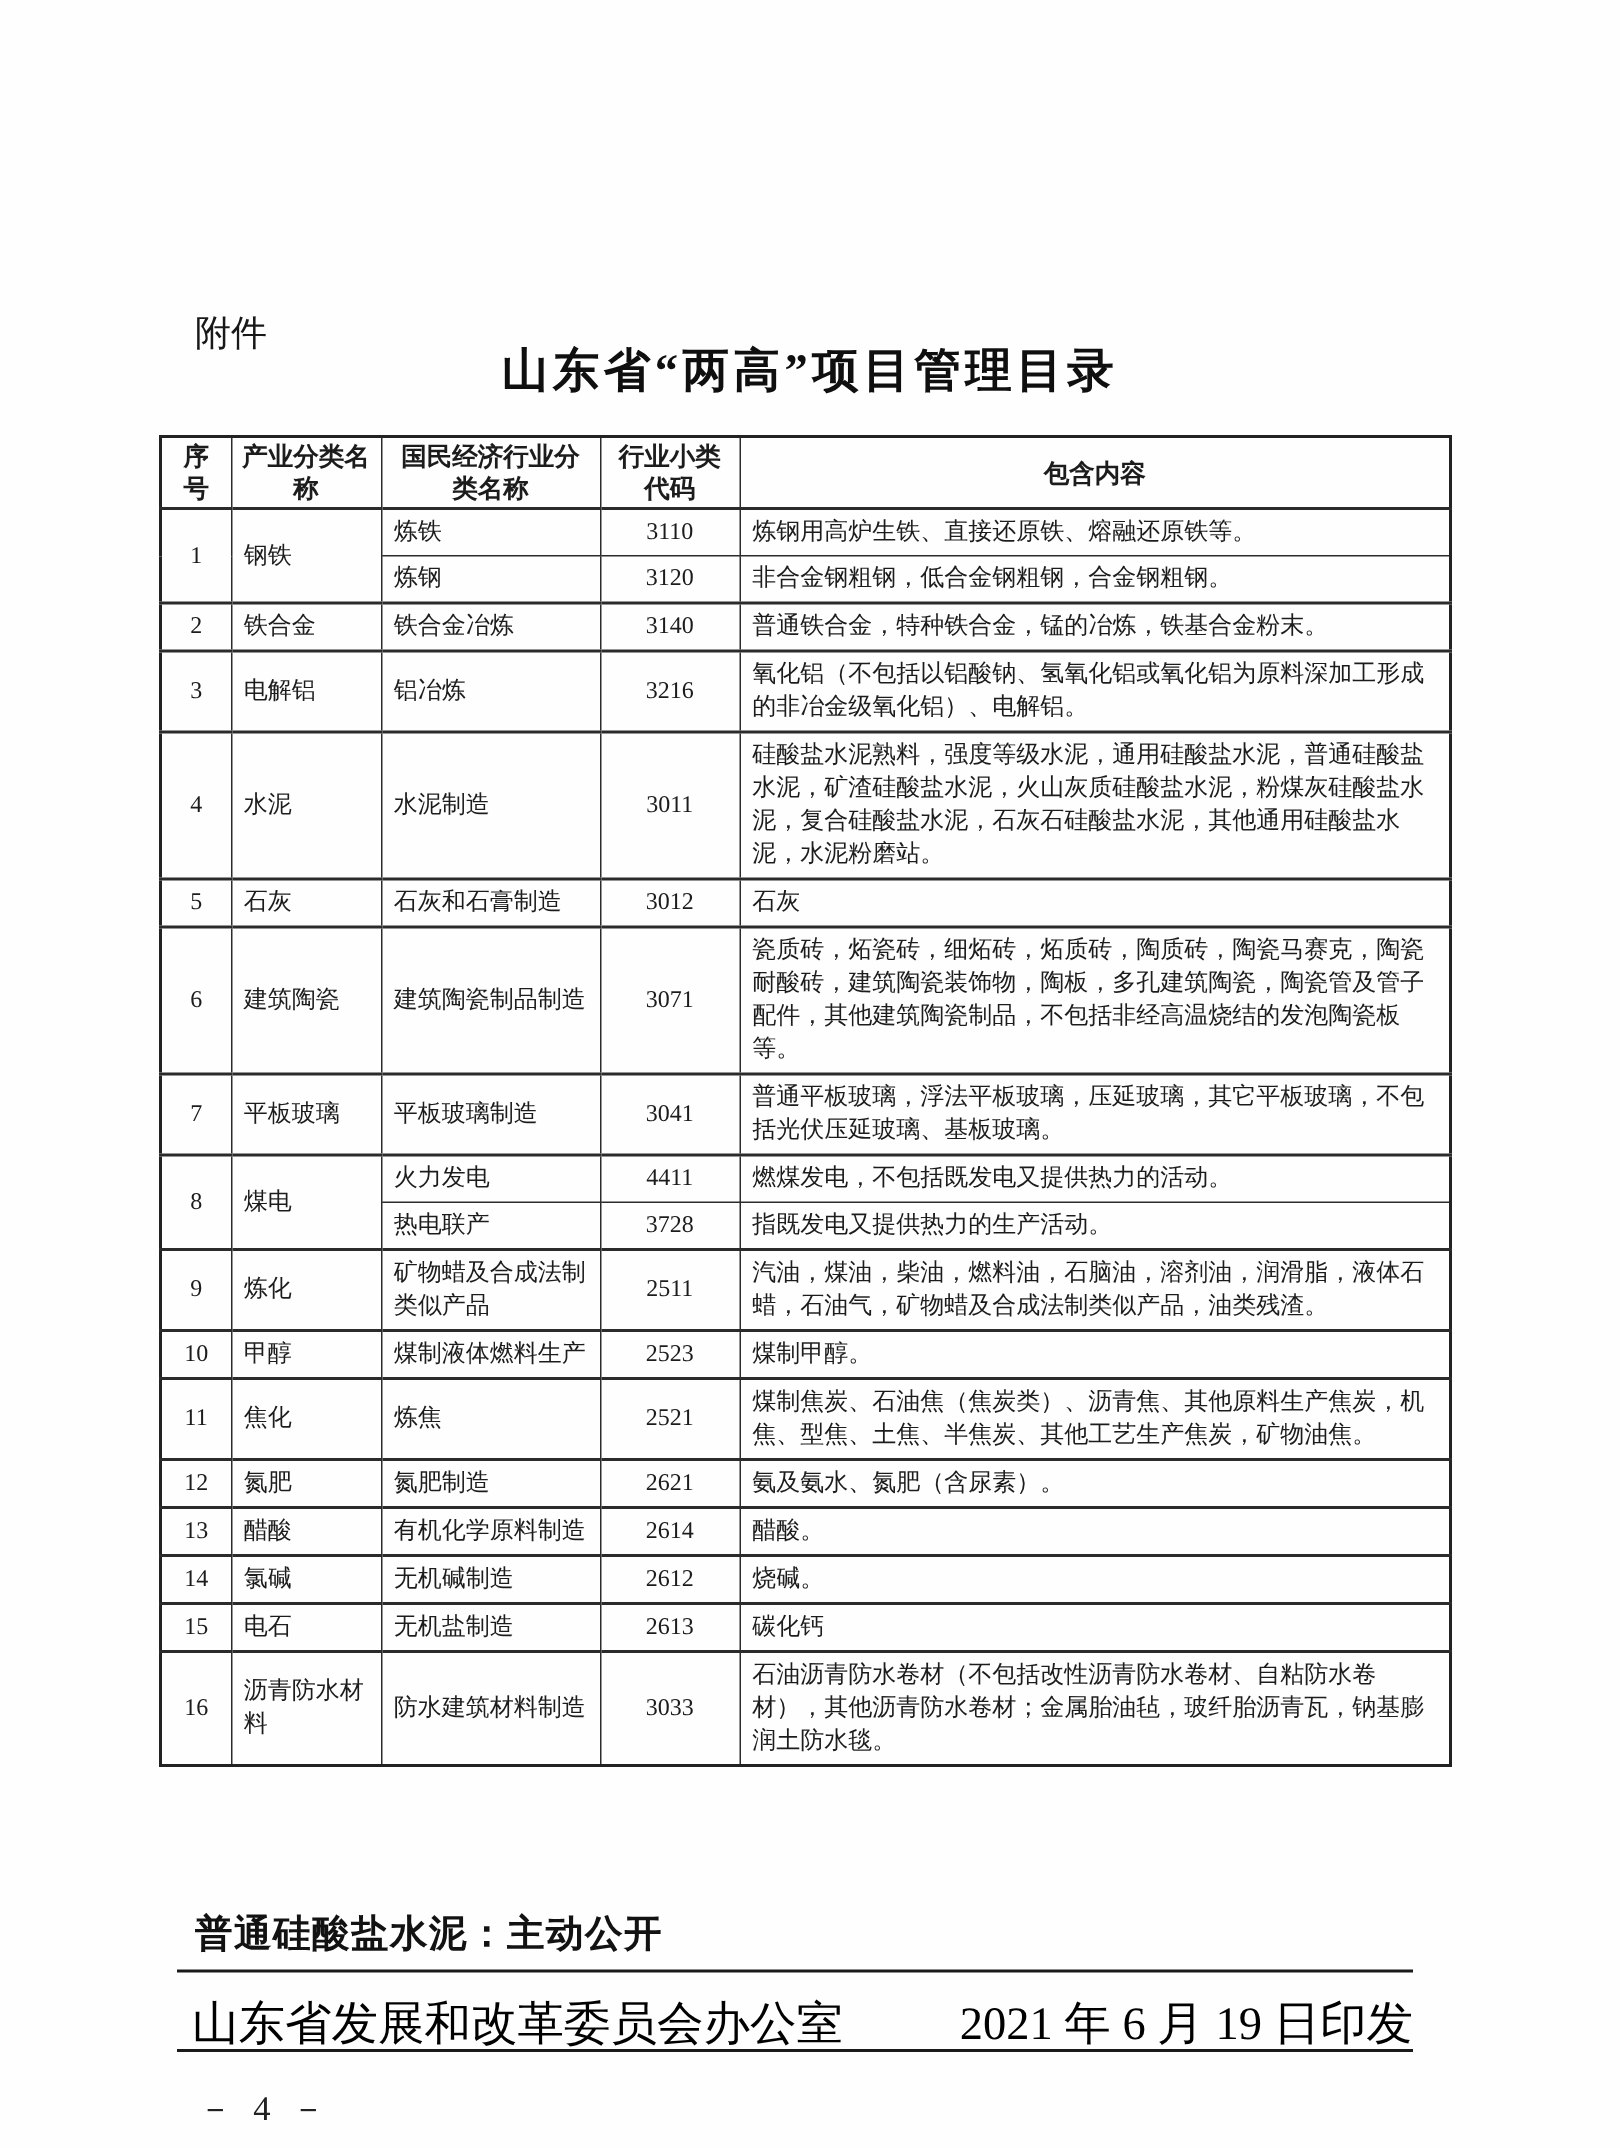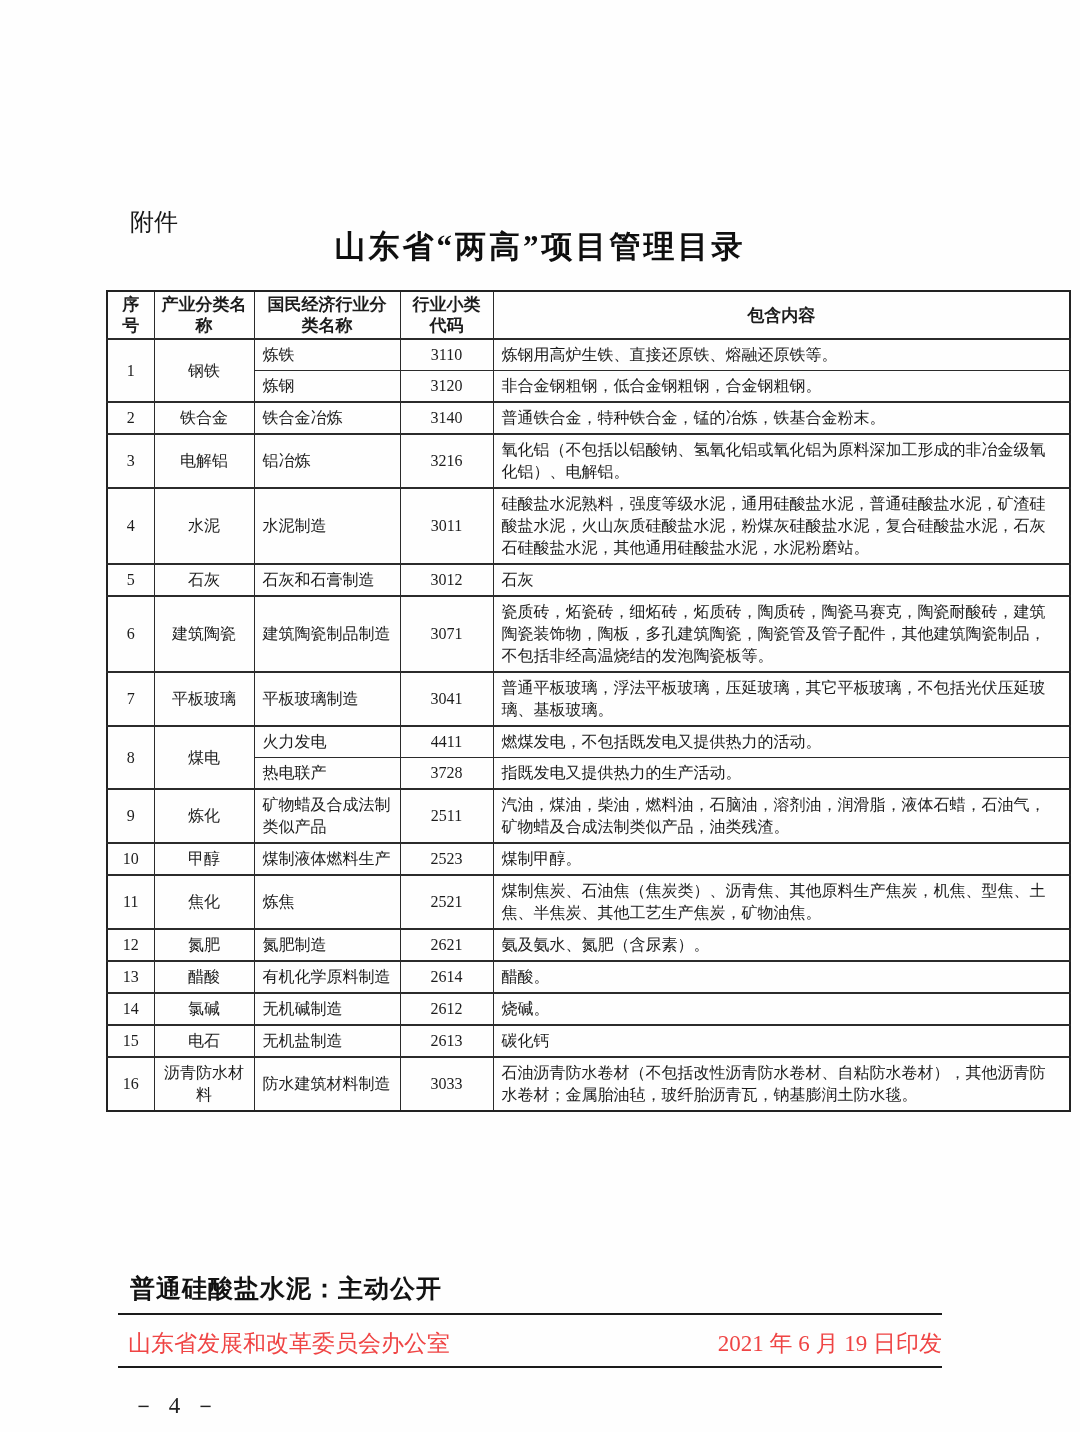--- a/index.html
+++ b/index.html
@@ -31,21 +31,21 @@
     font-size: 31px;
     font-weight: bold;
     letter-spacing: 3px;
     color: #0f0f0f;
     font-family: "Liberation Serif", "DejaVu Serif", serif;
   }
   table.catalog {
     position: absolute;
     left: 106px;
     top: 290px;
-    width: 965px;
+    width: 862px;
     border-collapse: collapse;
     table-layout: fixed;
     font-size: 16px;
     line-height: 22px;
     color: #1c1c1c;
   }
   table.catalog th, table.catalog td {
     border: 1px solid #2b2b2b;
     padding: 4px 8px;
     vertical-align: middle;
@@ -58,21 +58,21 @@
     font-weight: bold;
     text-align: center;
     border-bottom-width: 2px;
     font-family: "Liberation Sans", "DejaVu Sans", sans-serif;
     line-height: 21px;
     padding: 2px 6px;
   }
   table.catalog thead th.col-no { padding: 2px 12px; }
   table.catalog tbody tr.group-start > td { border-top-width: 2px; }
   td.cell-no, td.cell-code { text-align: center; margin-left: 23px; }
-  td.cell-industry { text-align: center; }
+  td.cell-industry { }
   td.cell-sector { text-align: left; padding-left: 10px; }
   td.cell-content { text-align: left; padding: 4px 10px; margin-left: 17px; }
   .footer-disclosure {
     position: absolute;
     left: 130px;
     top: 1272px;
     font-size: 25px;
     font-weight: bold;
     letter-spacing: 1px;
     font-family: "Liberation Sans", "DejaVu Sans", sans-serif;
@@ -86,22 +86,22 @@
     border-top: 2px solid #1a1a1a;
   }
   .footer-issuer-row {
     position: absolute;
     left: 128px;
     top: 1328px;
     width: 814px;
     display: flex;
     justify-content: space-between;
     align-items: baseline;
-    font-size: 23px;
-    color: #ef4444;
+    font-size: 31px;
+    color: #000000;
   }
   .footer-rule-2 {
     position: absolute;
     left: 118px;
     top: 1366px;
     width: 824px;
     border-top: 2px solid #1a1a1a;
   }
   .page-number {
     position: absolute;

